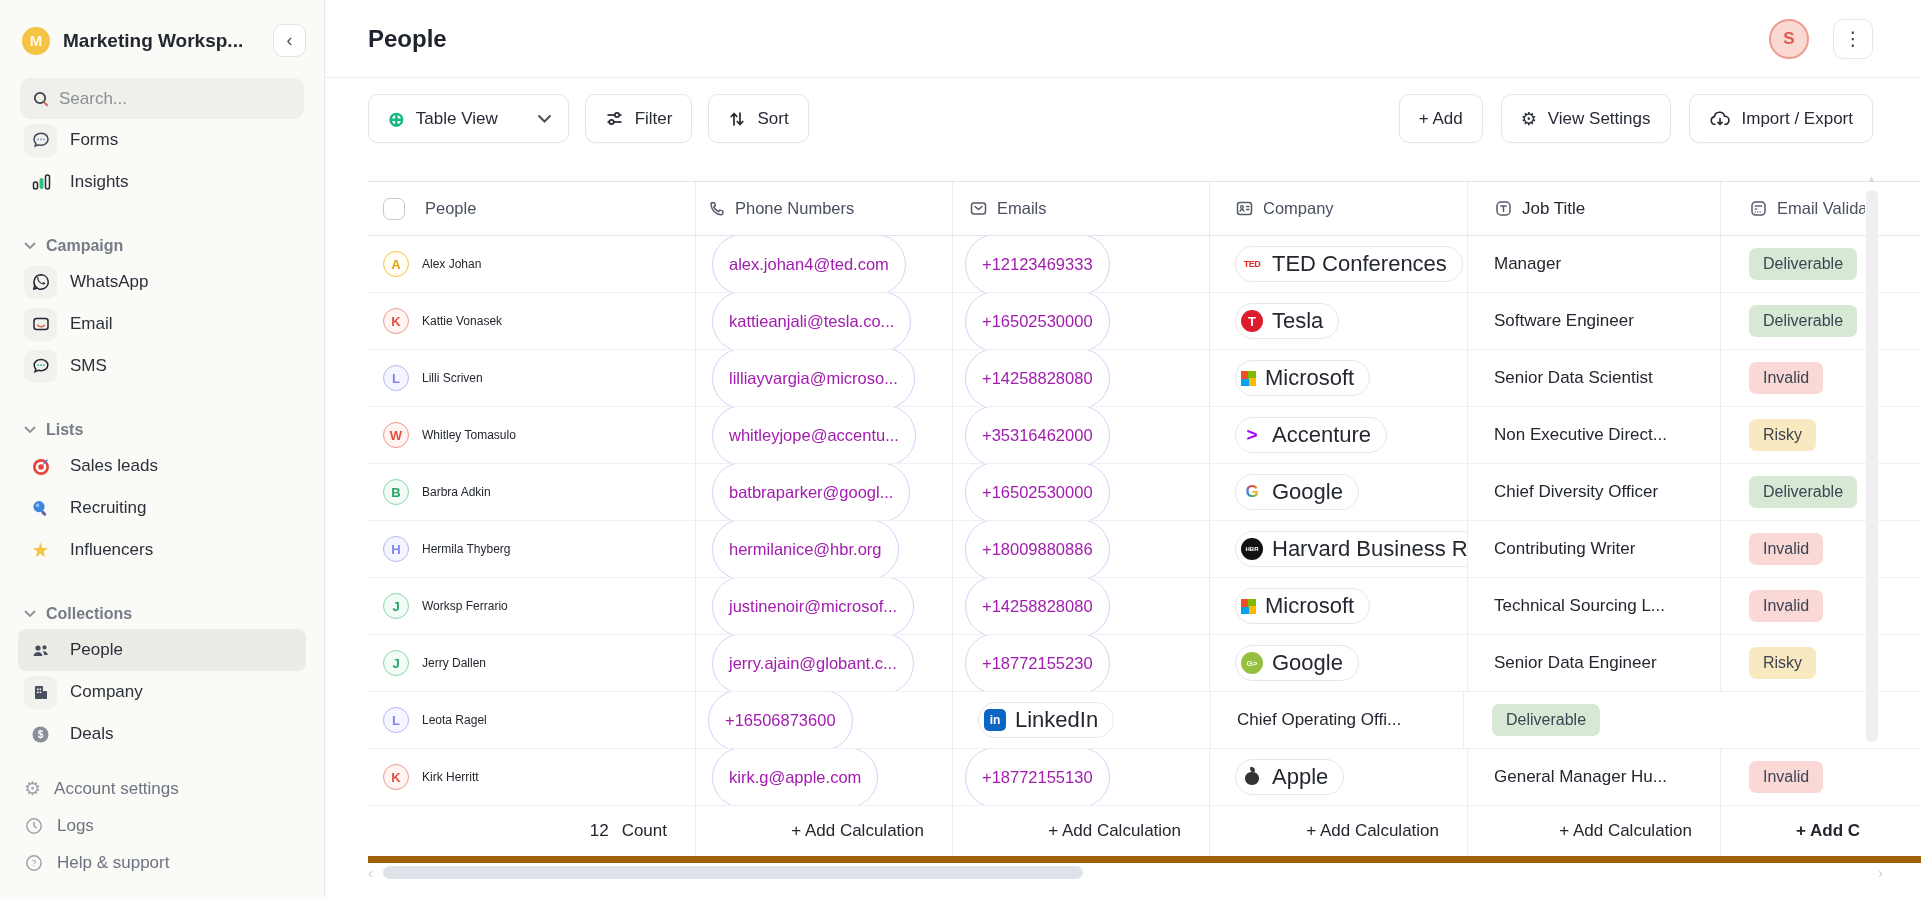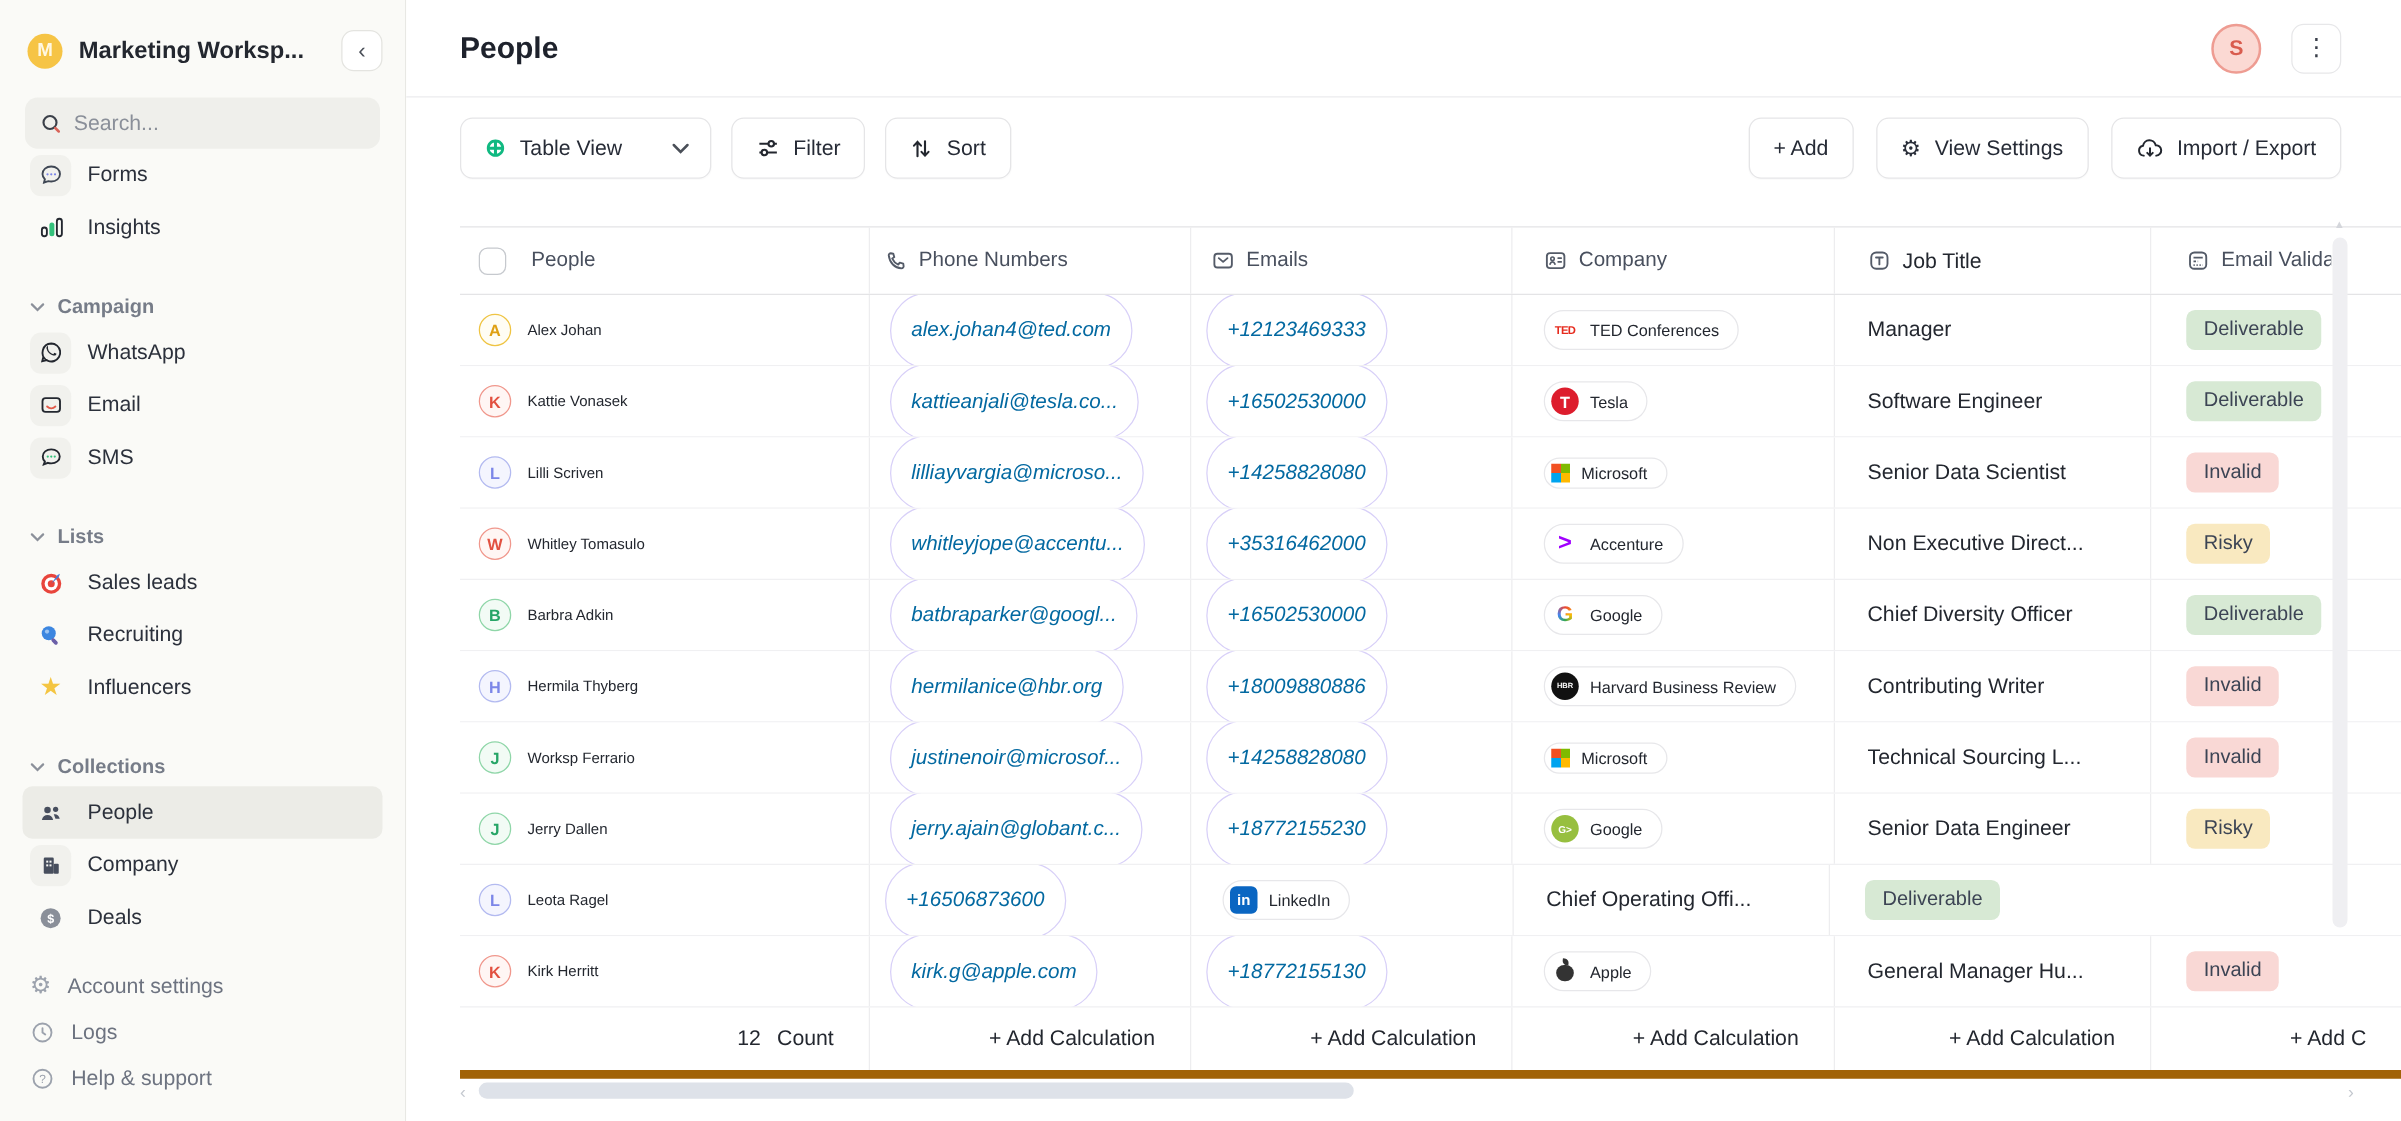--- a/index.html
+++ b/index.html
@@ -81,24 +81,24 @@
   .hlabel { white-space:nowrap; }
   .hlabel-clip { max-width:88px; overflow:hidden; }
   .avatar { width:26px; height:26px; border-radius:50%; display:flex; align-items:center; justify-content:center;
     font-size:13px; font-weight:700; border:1.5px solid; margin-right:13px; flex:0 0 auto; background:#fff; }
   .avatar[data-color="yellow"] { border-color:#EFC443; color:#DFA012; background:#FFFDF4; }
   .avatar[data-color="red"] { border-color:#F0978C; color:#E25141; background:#FFF6F4; }
   .avatar[data-color="periwinkle"] { border-color:#B3BAF0; color:#7C86E8; background:#F4F5FE; }
   .avatar[data-color="green"] { border-color:#8FD6A8; color:#27A567; background:#F2FBF5; }
   .pname { font-size:12px; color:#23272F; white-space:nowrap; }
   .pill { display:inline-block; border:1px solid #D8D0F8; border-radius:999px; padding:20px 16px;
-    color:#0369a1; font-size:16.5px; white-space:nowrap; background:#fff; cursor:pointer;font-style:italic; }
+    color:#a21caf; font-size:16.5px; white-space:nowrap; background:#fff; cursor:pointer; }
   .cpill { display:inline-flex; align-items:center; gap:9px; border:1px solid #E7E7EA; border-radius:999px;
     padding:4px 15px 4px 5px; background:#fff; white-space:nowrap; cursor:pointer; }
-  .cname { font-size:13px; color:#23272F; }
+  .cname { font-size:22px; color:#23272F; }
   .clogo { width:22px; height:22px; display:flex; align-items:center; justify-content:center; flex:0 0 auto; }
   .clogo[data-logo="ted-logo"]::before { content:"TED"; color:#E62B1E; font-size:9px; font-weight:800; letter-spacing:-0.5px; }
   .clogo[data-logo="tesla-logo"] { background:#DD1D2D; border-radius:50%; }
   .clogo[data-logo="tesla-logo"]::before { content:"T"; color:#fff; font-size:13px; font-weight:800; }
   .clogo[data-logo="microsoft-logo"] { width:15px; height:15px;
     background:conic-gradient(#7FBA00 0 25%, #FFB900 0 50%, #00A4EF 0 75%, #F25022 0 100%); }
   .clogo[data-logo="accenture-logo"]::before { content:">"; color:#A100FF; font-size:19px; font-weight:800; }
   .clogo[data-logo="google-logo"]::before { content:"G"; font-size:17px; font-weight:800;
     background:conic-gradient(from -90deg,#4285F4,#EA4335,#FBBC05,#34A853,#4285F4);
     -webkit-background-clip:text; background-clip:text; color:transparent; }
@@ -116,21 +116,21 @@
   .badge { display:inline-block; border-radius:7px; padding:7px 14px; font-size:16px; color:#3C4454; font-weight:500; }
   .badge[data-v="Deliverable"] { background:#D7E9D4; }
   .badge[data-v="Invalid"] { background:#F9D8D5; }
   .badge[data-v="Risky"] { background:#F9E9C0; }
 
   .tfoot { display:flex; height:57px; border-bottom:7px solid #a16207; }
   .fcell { display:flex; align-items:center; justify-content:flex-end; padding-right:28px;
     border-right:1px solid #EDEDEF; font-size:17px; color:#23272F; }
   .fcell:last-child { border-right:none; }
   .fcount { gap:13px; }
-  .fcell.f-last { justify-content:flex-end; padding-left:42px; white-space:nowrap; overflow:hidden; }
+  .fcell.f-last { justify-content:center; padding-left:42px; white-space:nowrap; overflow:hidden;font-weight:bold; }
 
   
   .vscroll { position:absolute; right:43px; top:190px; width:12px; height:552px; background:#EFEFF2; border-radius:6px; }
   .vscroll-arrow { position:absolute; right:45px; top:174px; font-size:9px; color:#D4D6DB; }
   .hscroll { position:absolute; left:368px; right:38px; top:866px; height:13px; display:flex; align-items:center; }
   .hs-arrow { color:#C4C8CF; font-size:14px; line-height:1; }
   .hs-track { flex:1; height:13px; margin:0 6px; position:relative; }
   .hs-thumb { position:absolute; left:4px; top:0; width:700px; height:13px; background:#DEE2E9; border-radius:7px; cursor:pointer; }
 
   svg { display:block; }

